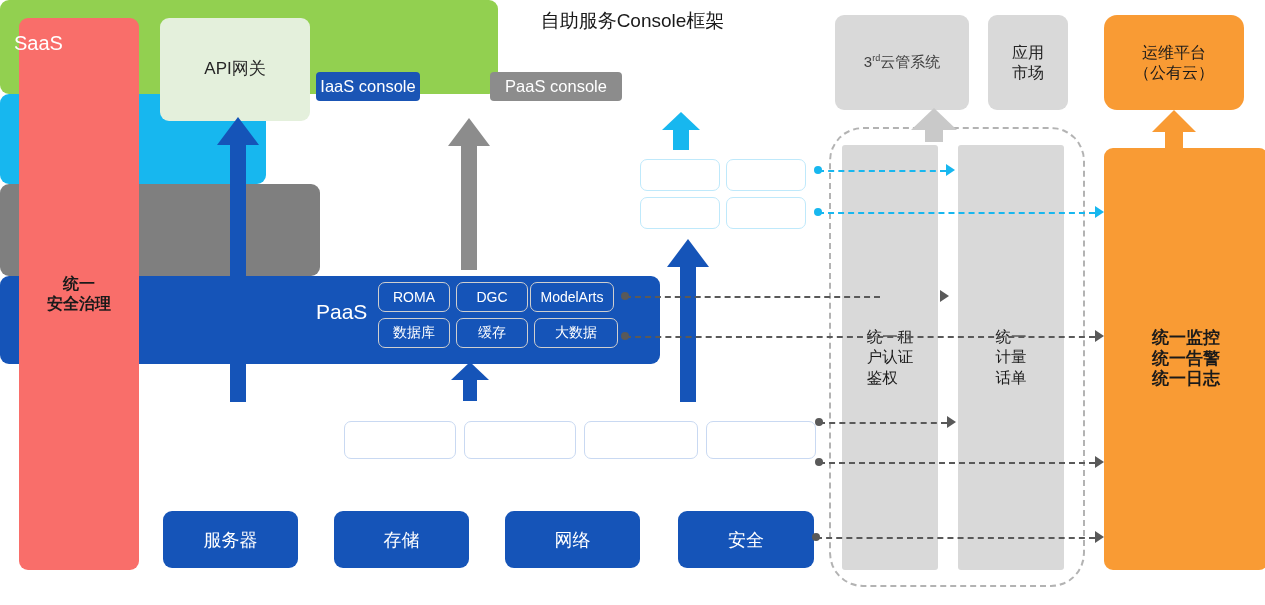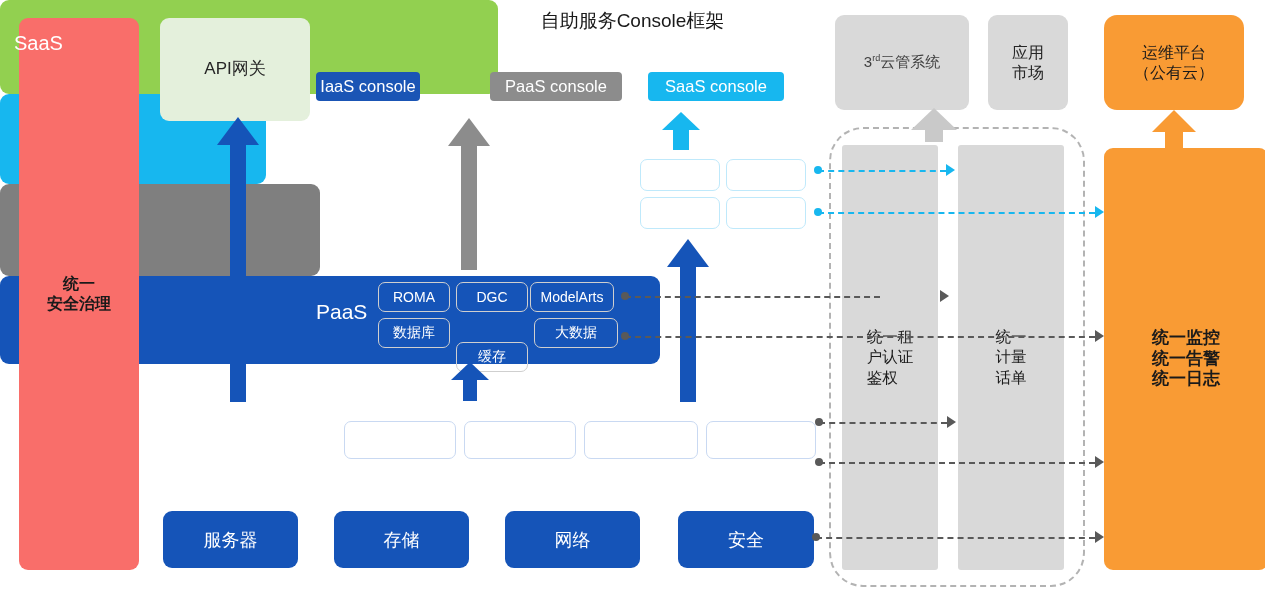--- a/index.html
+++ b/index.html
@@ -40,21 +40,21 @@
   #saas-desktop{left:726px;top:197px;width:78px;}
 
   
   #paas-box{left:305px;top:267px;width:320px;height:92px;background:#7f7f7f;border-radius:9px;}
   #paas-title{position:absolute;left:316px;top:300px;color:#fff;font-size:21px;}
   .paas-pill{position:absolute;height:28px;border-radius:7px;border:1.5px solid #cfcfcf;display:flex;align-items:center;justify-content:center;color:#fff;font-size:14px;}
   #paas-roma{left:378px;top:282px;width:70px;}
   #paas-dgc{left:456px;top:282px;width:70px;}
   #paas-modelarts{left:530px;top:282px;width:82px;}
   #paas-db{left:378px;top:318px;width:70px;}
-  #paas-cache{left:456px;top:318px;width:70px;margin-top:24px;}
+  #paas-cache{left:456px;top:318px;width:70px;}
   #paas-bigdata{left:534px;top:318px;width:82px;}
 
   
   #iaas-bar{left:158px;top:400px;width:660px;height:88px;background:#1554b8;border-radius:9px;}
   #iaas-title{position:absolute;left:172px;top:427px;color:#fff;font-size:19px;}
   .iaas-pill{position:absolute;top:421px;height:36px;border-radius:7px;border:1.6px solid #c9d9f2;display:flex;align-items:center;justify-content:center;color:#fff;font-size:18px;}
   #iaas-compute{left:344px;width:110px;}
   #iaas-storage{left:464px;width:110px;}
   #iaas-network{left:584px;width:112px;}
   #iaas-cce{left:706px;width:108px;}
@@ -97,23 +97,20 @@
 
   <div id="console-frame">
     <div id="console-title">自助服务Console框架</div>
   </div>
   <div class="console-pill" id="iaas-console">
       <span>IaaS console</span>
     </div>
   <div class="console-pill" id="paas-console">
       <span>PaaS console</span>
     </div>
-  <div class="console-pill" id="saas-console">
-      <span>SaaS console</span>
-    </div>
 
   <div class="box" id="third-cloud">
     <span><span>3</span><sup style="font-size:9px">rd</sup><span>云管系统</span></span>
   </div>
 
   <div class="box" id="app-market">
     <span class="lbl">应用
 市场</span>
   </div>
 

